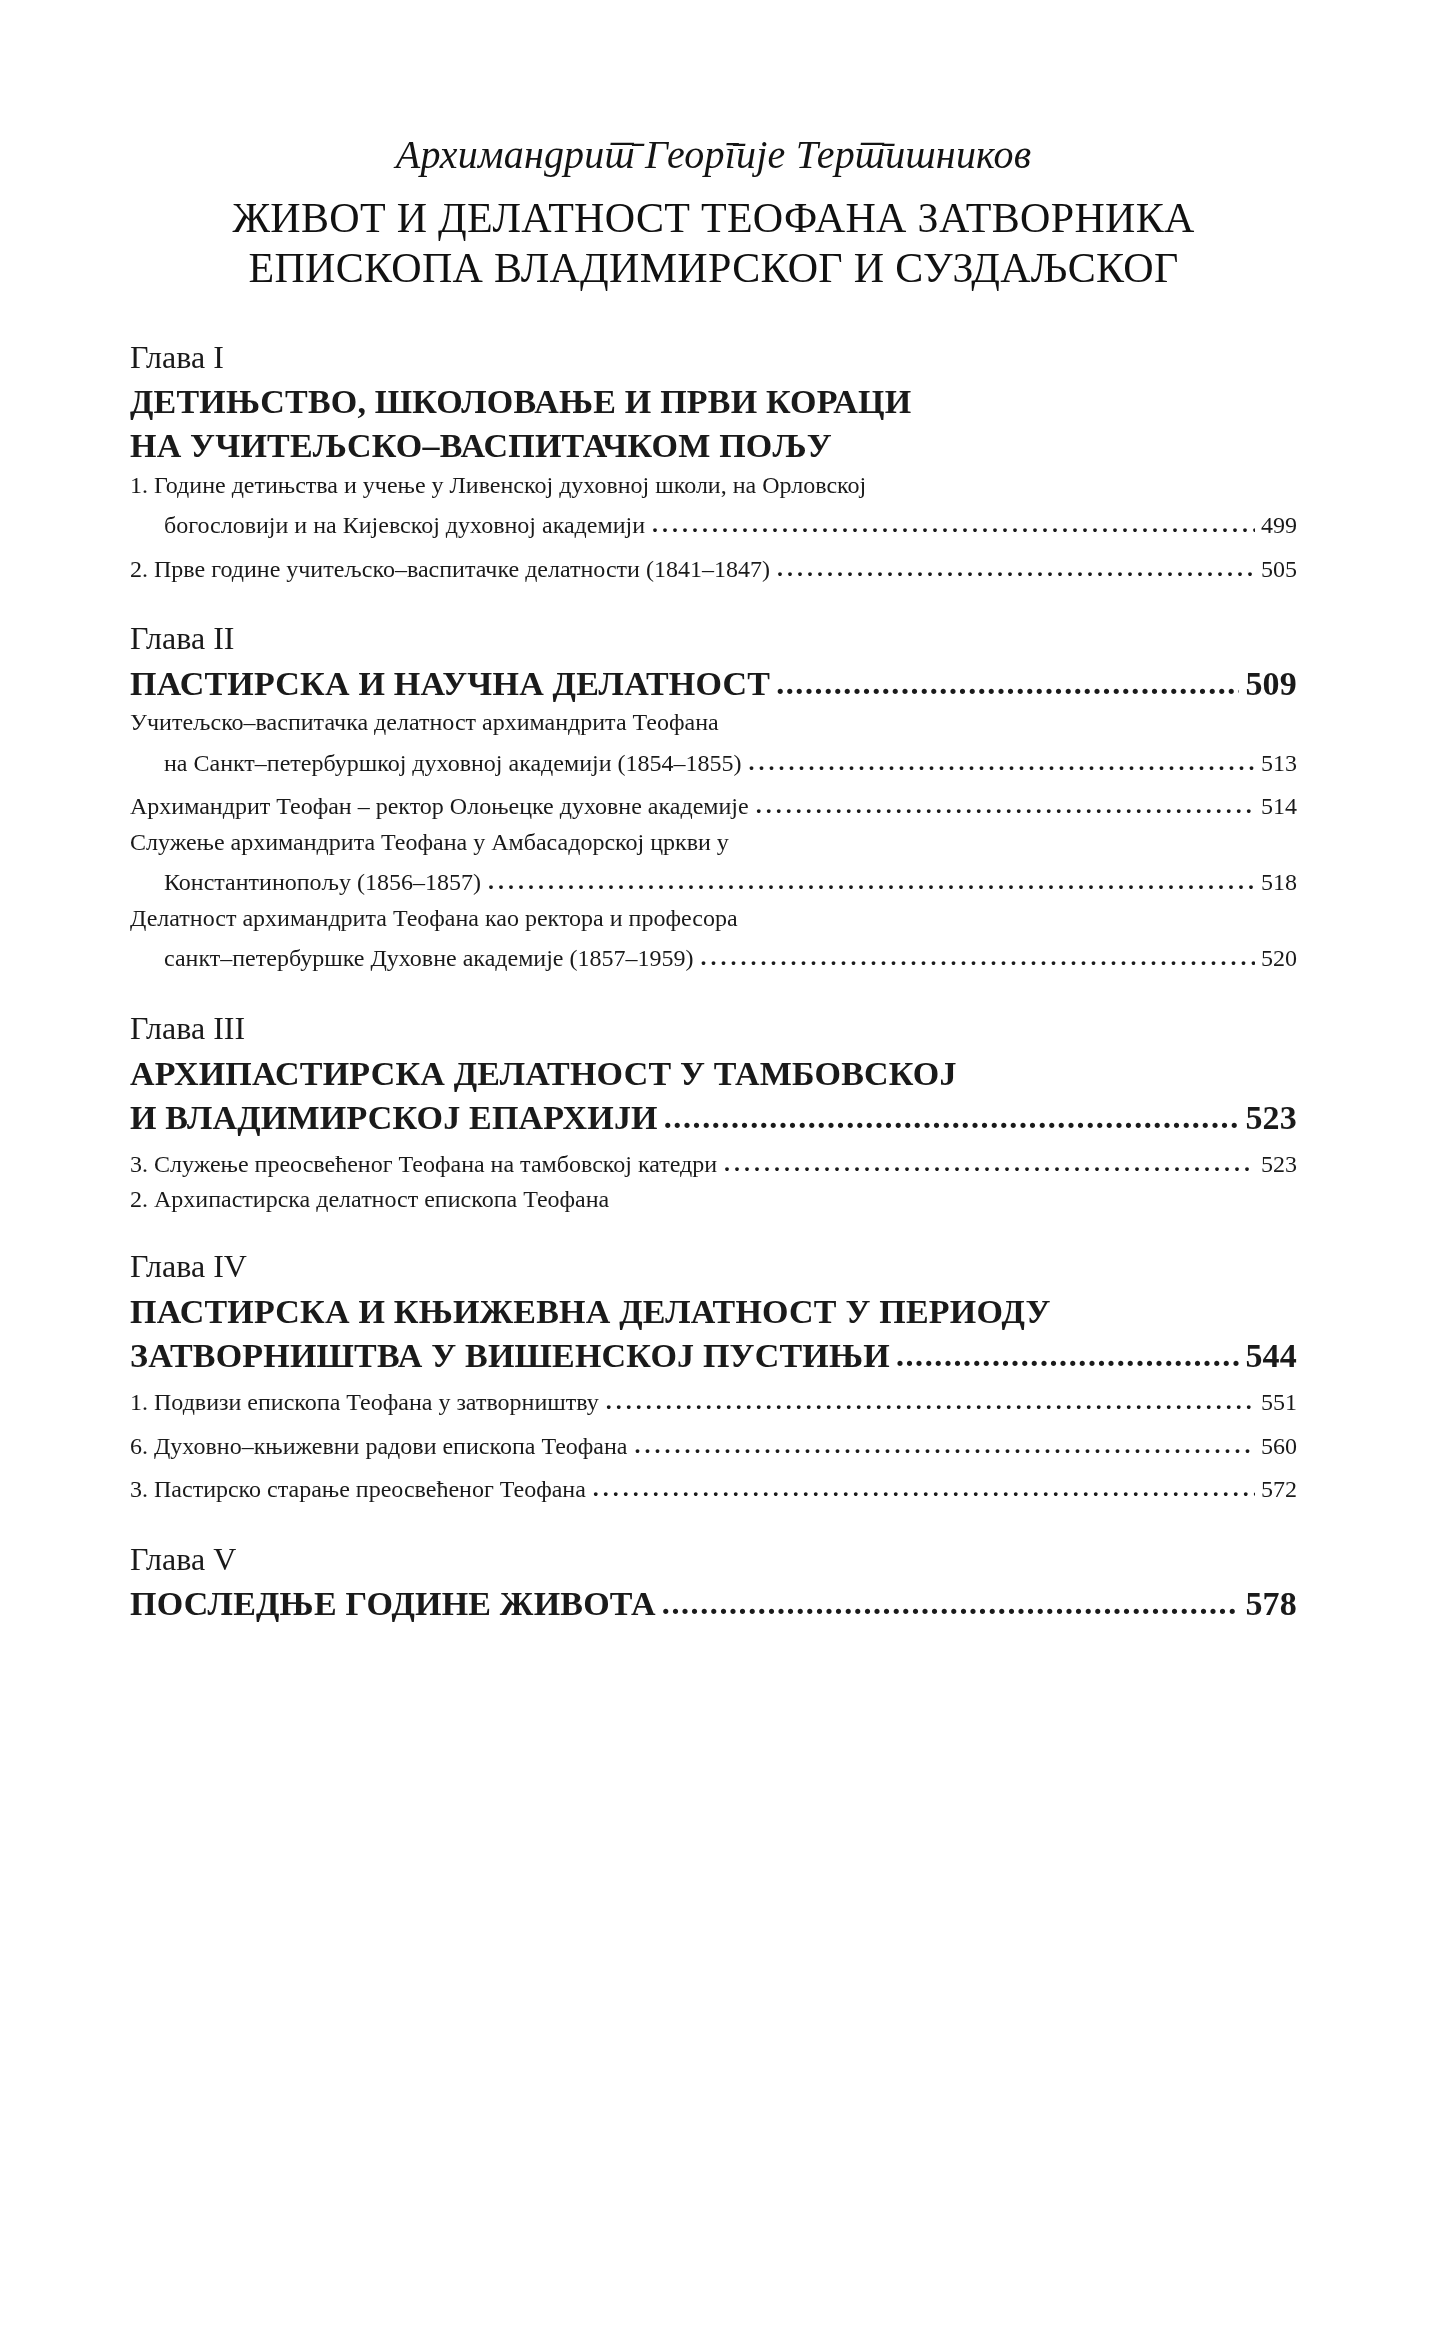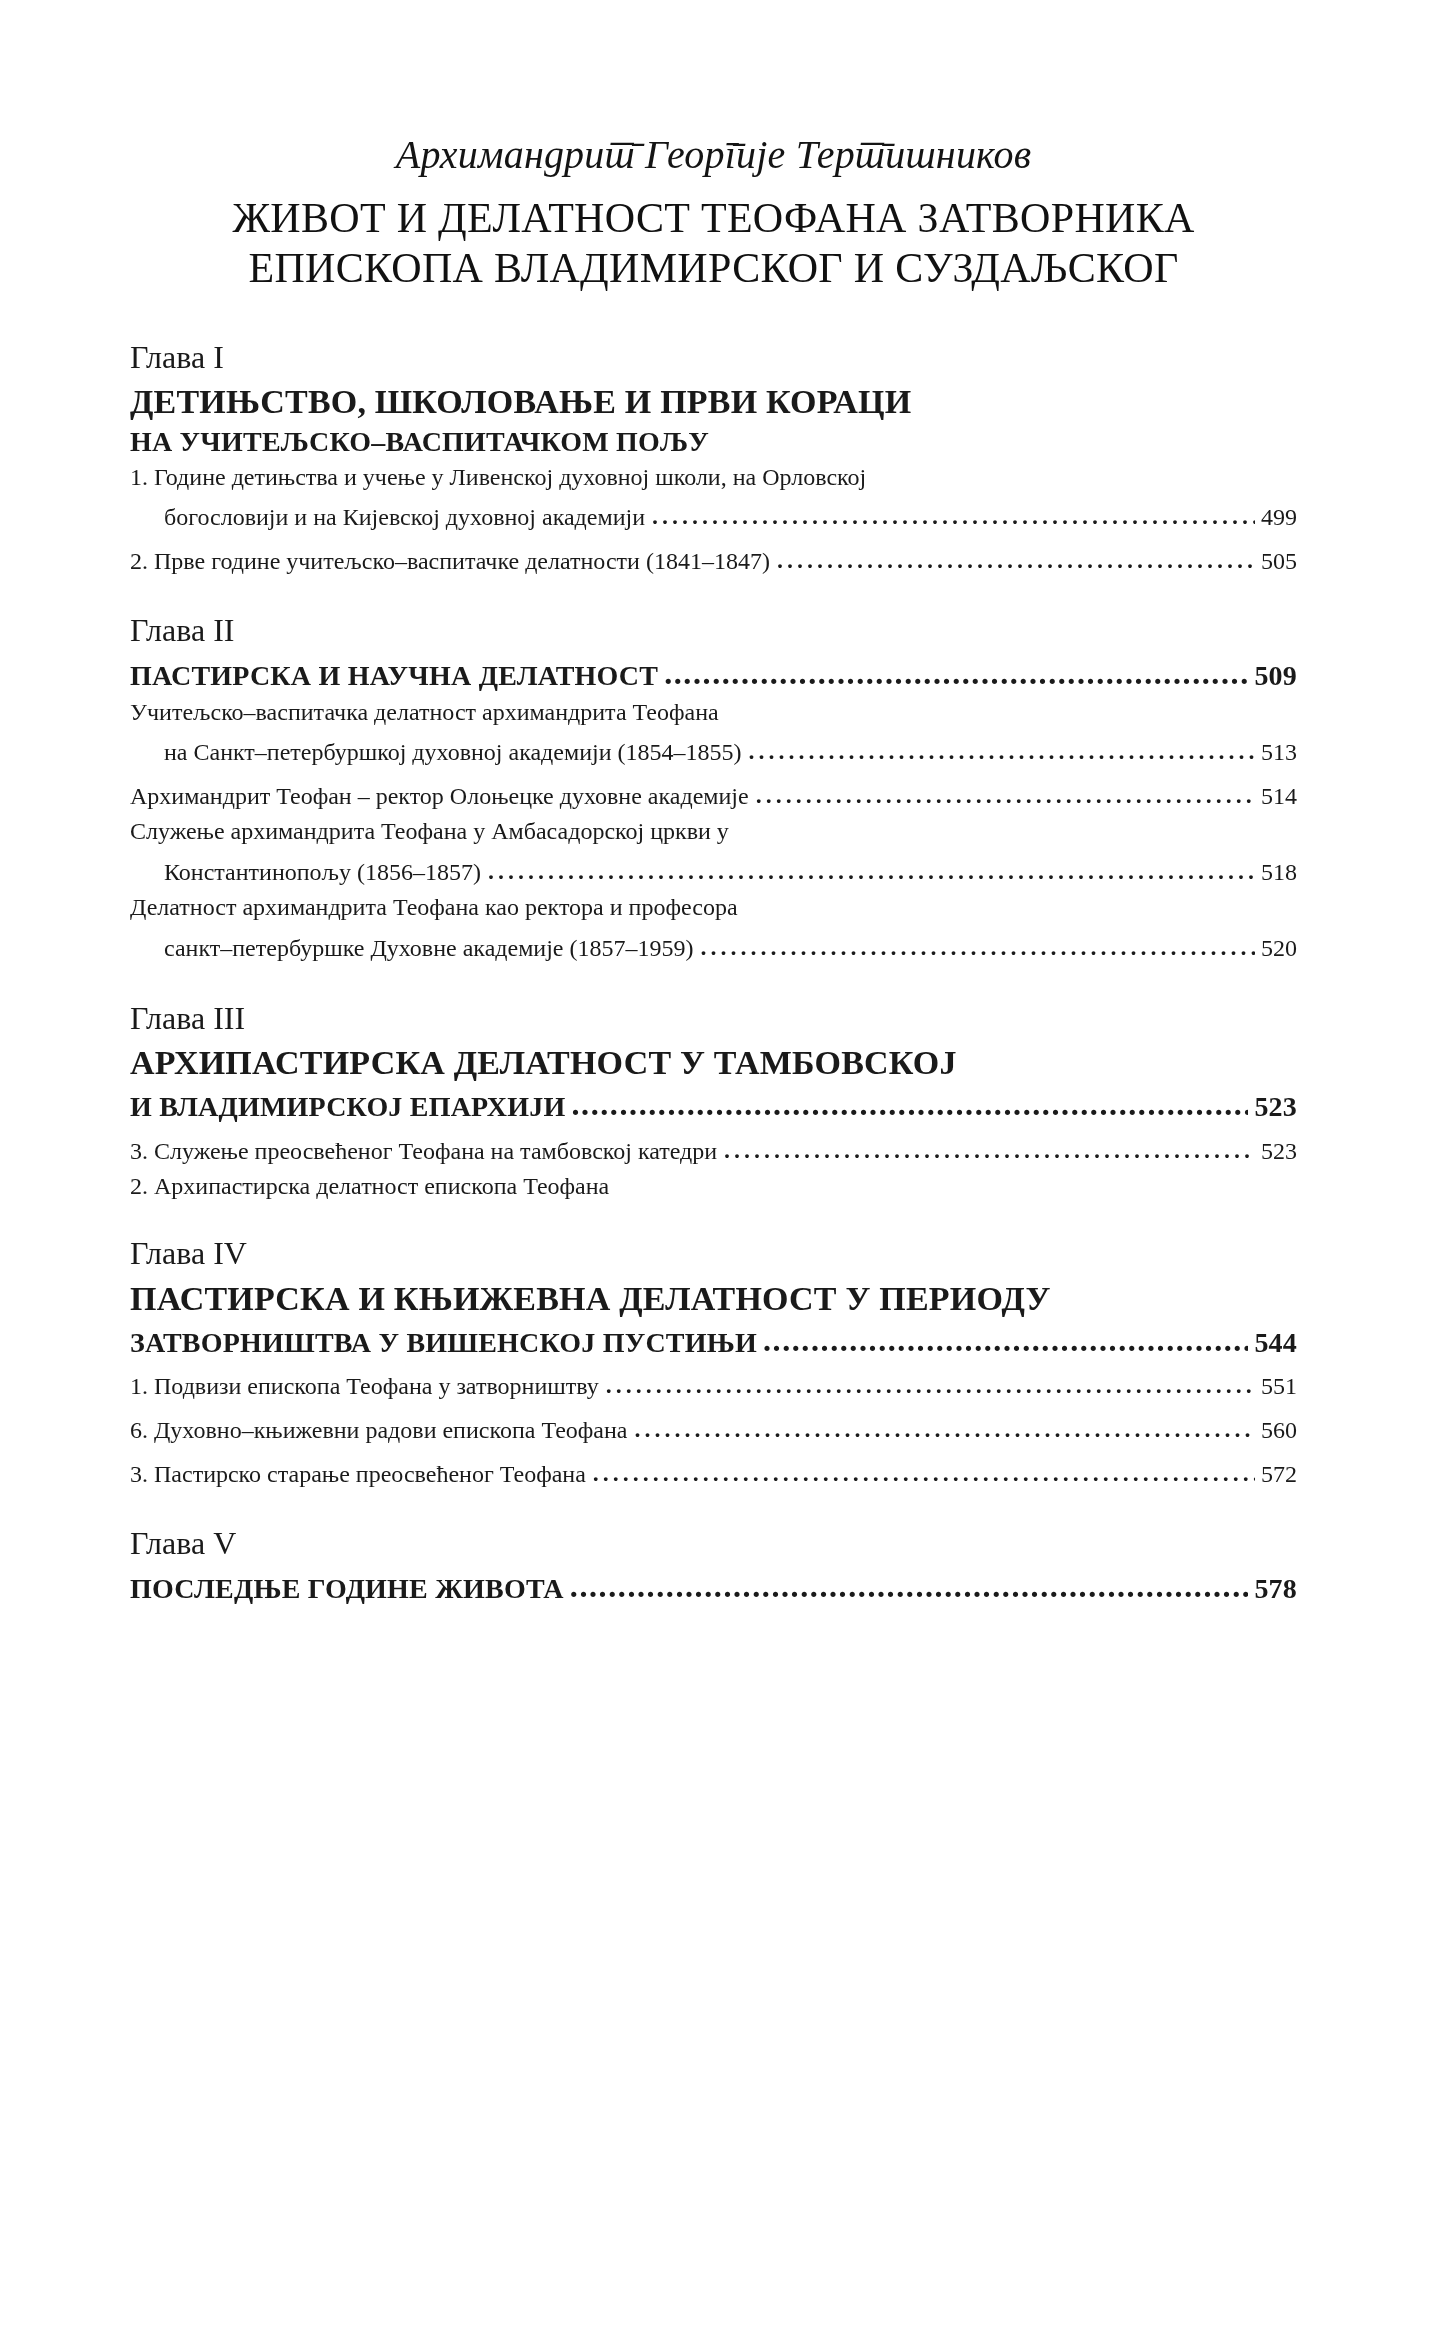--- a/index.html
+++ b/index.html
@@ -102,21 +102,21 @@
   }
   .row.noleader .label { flex: 1 1 auto; }
 
   
   .chap-title .label,
   .chap-title .page-no,
   .chap-title .leader {
     font-weight: 700;
   }
   .chap-title {
-    font-size: 28px;
+    font-size: 34px;
     line-height: 1.30;
     letter-spacing: 0.2px;
   }
   .chap-title .leader { letter-spacing: 1.6px; }
 
   
   .entry {
     font-size: 24px;
     line-height: 1.36;
   }

